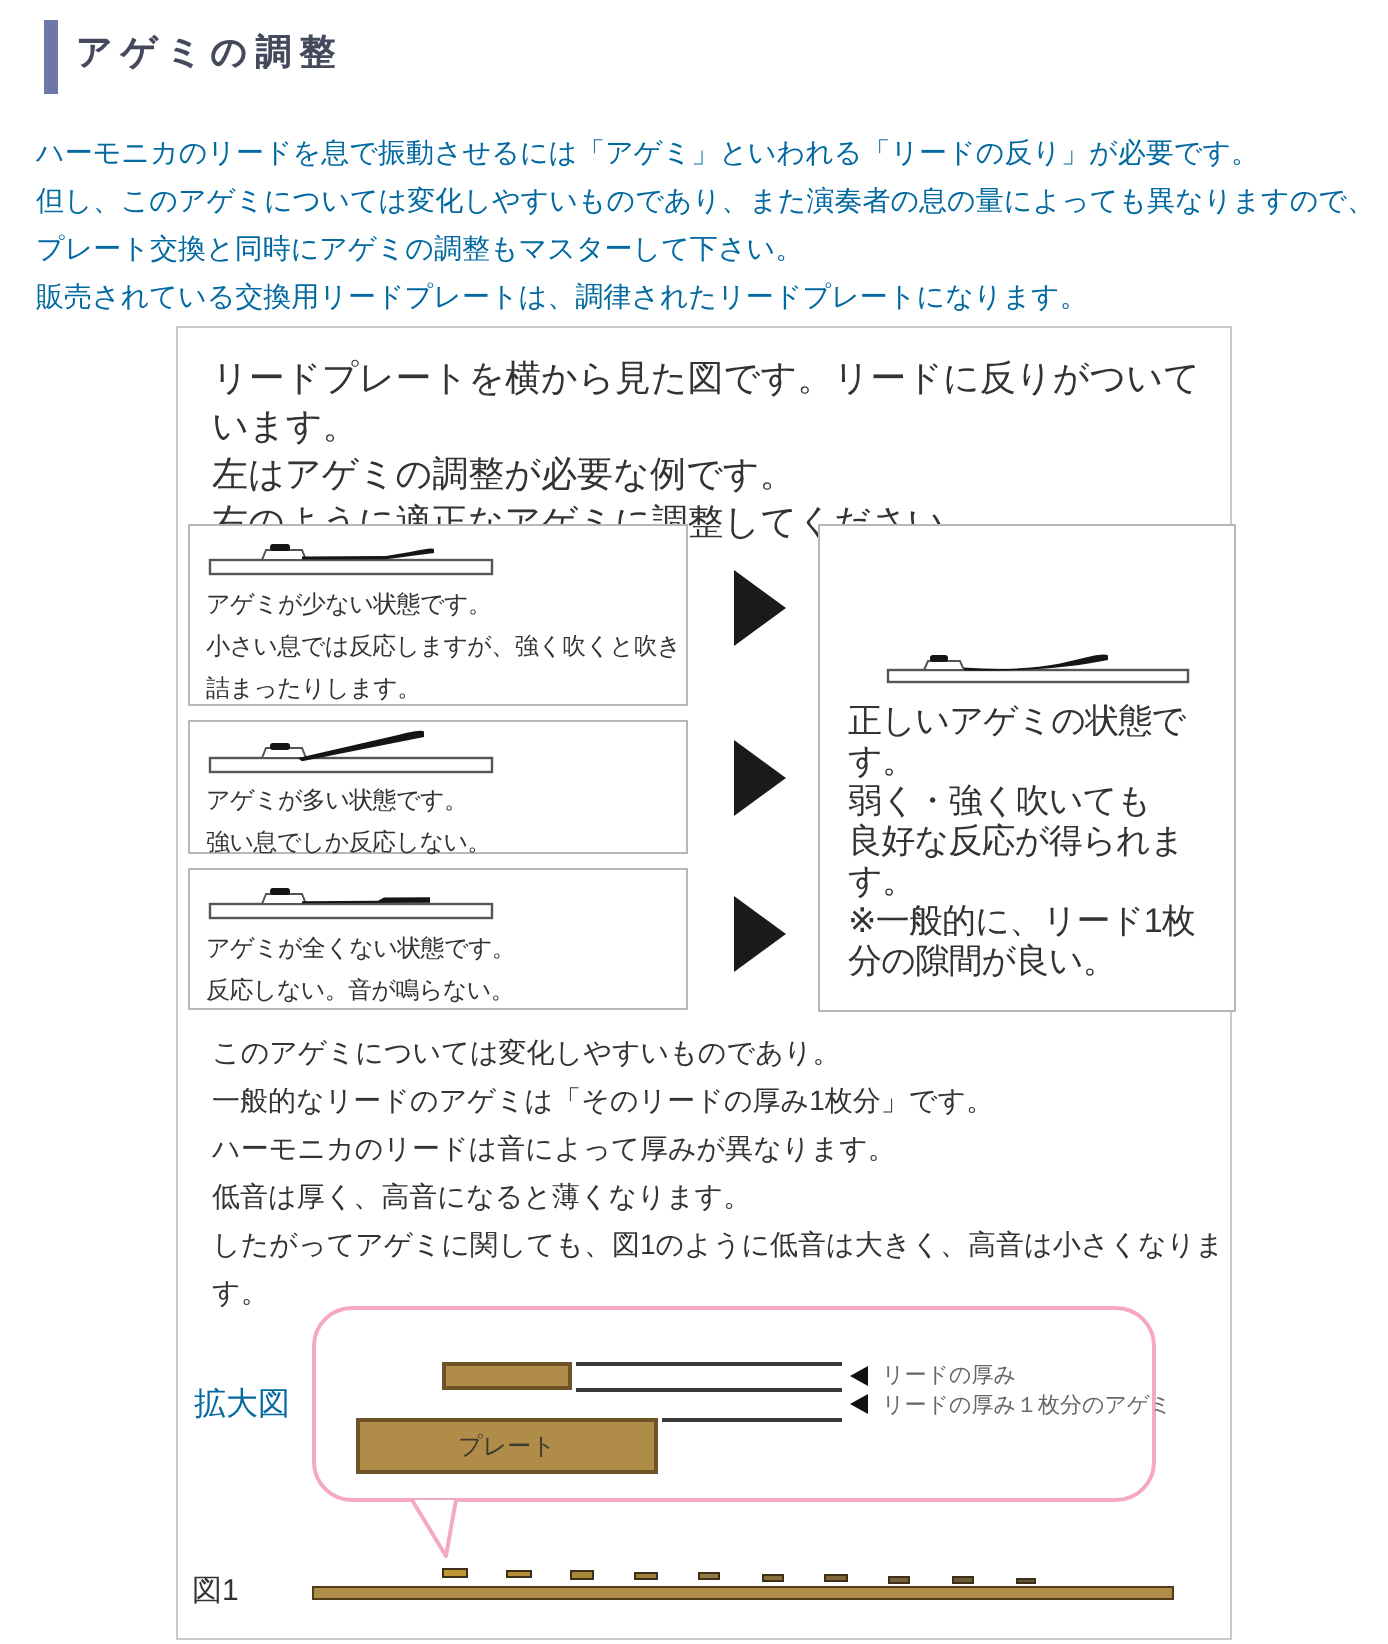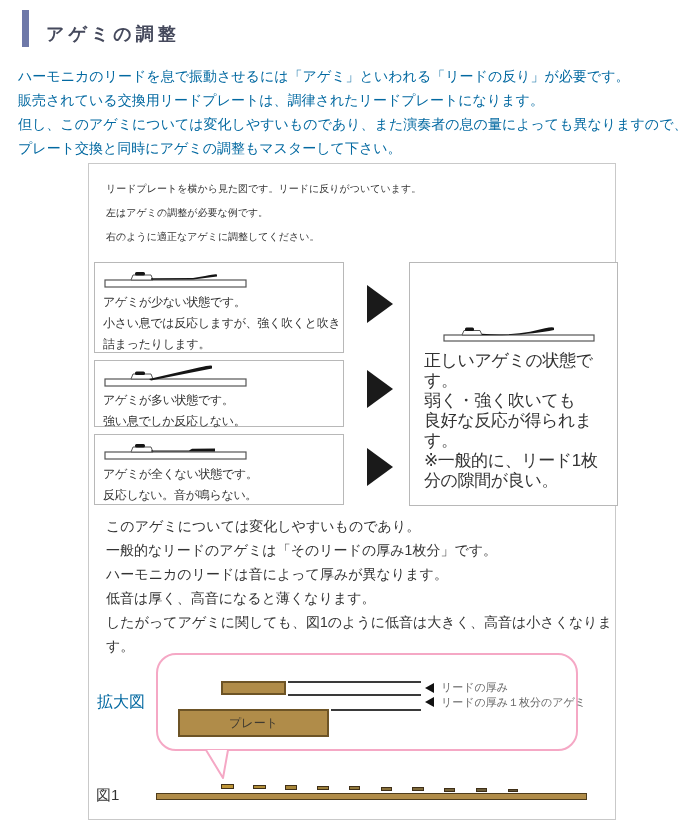--- a/index.html
+++ b/index.html
@@ -10,21 +10,21 @@
   
   .title-bar{left:22px;top:10px;width:7px;height:37px;background:#6e78a8;}
   .page-title{left:38px;top:14px;font-family:"Liberation Serif","DejaVu Serif",serif;
               font-size:18px;font-weight:bold;color:#45495c;letter-spacing:4px;}
 
   
   .intro{left:18px;top:64px;width:672px;font-size:14px;line-height:24px;color:#0369a1;}
 
   
   .main-box{left:88px;top:163px;width:526px;height:655px;border:1px solid #c9c9c9;background:#fff;}
-  .panel-intro{left:17px;top:13px;font-size:10px;line-height:24px;}
+  .panel-intro{left:17px;top:13px;font-size:18px;line-height:24px;}
   .mid-text{left:17px;top:350px;font-size:14px;line-height:24px;}
 
   
   .state-box{border:1px solid #b8b8b8;background:#fff;width:250px;box-sizing:border-box;}
   .state-1{left:5px;top:98px;height:91px;padding-left:48px;}
   .state-2{left:5px;top:196px;height:67px;}
   .state-3{left:5px;top:270px;height:71px;}
   .state-text{position:absolute;left:8px;top:29px;width:238px;font-size:12px;line-height:21px;letter-spacing:-0.3px;}
   .state-svg{position:absolute;left:0;top:0;}
 
@@ -59,26 +59,26 @@
   .fig1-reed{position:absolute;border:1px solid #3f2f18;box-sizing:border-box;}
 
   .tline{white-space:normal;}
 </style>
 </head>
 <body>
 
 <div class="page">
 
   <div class="abs title-bar"></div>
-  <h1 class="abs page-title" style="margin:8px;">アゲミの調整</h1>
+  <h1 class="abs page-title" style="margin:0;">アゲミの調整</h1>
 
   <div class="abs intro">
       <div class="tline">ハーモニカのリードを息で振動させるには「アゲミ」といわれる「リードの反り」が必要です。</div>
+      <div class="tline">但し、このアゲミについては変化しやすいものであり、また演奏者の息の量によっても異なりますので、プレート交換と同時にアゲミの調整もマスターして下さい。</div>
       <div class="tline">販売されている交換用リードプレートは、調律されたリードプレートになります。</div>
-      <div class="tline">但し、このアゲミについては変化しやすいものであり、また演奏者の息の量によっても異なりますので、プレート交換と同時にアゲミの調整もマスターして下さい。</div>
     </div>
 
   <div class="abs main-box">
 
     <div class="abs panel-intro">
         <div class="tline">リードプレートを横から見た図です。リードに反りがついています。</div>
         <div class="tline">左はアゲミの調整が必要な例です。</div>
         <div class="tline">右のように適正なアゲミに調整してください。</div>
       </div>
 

